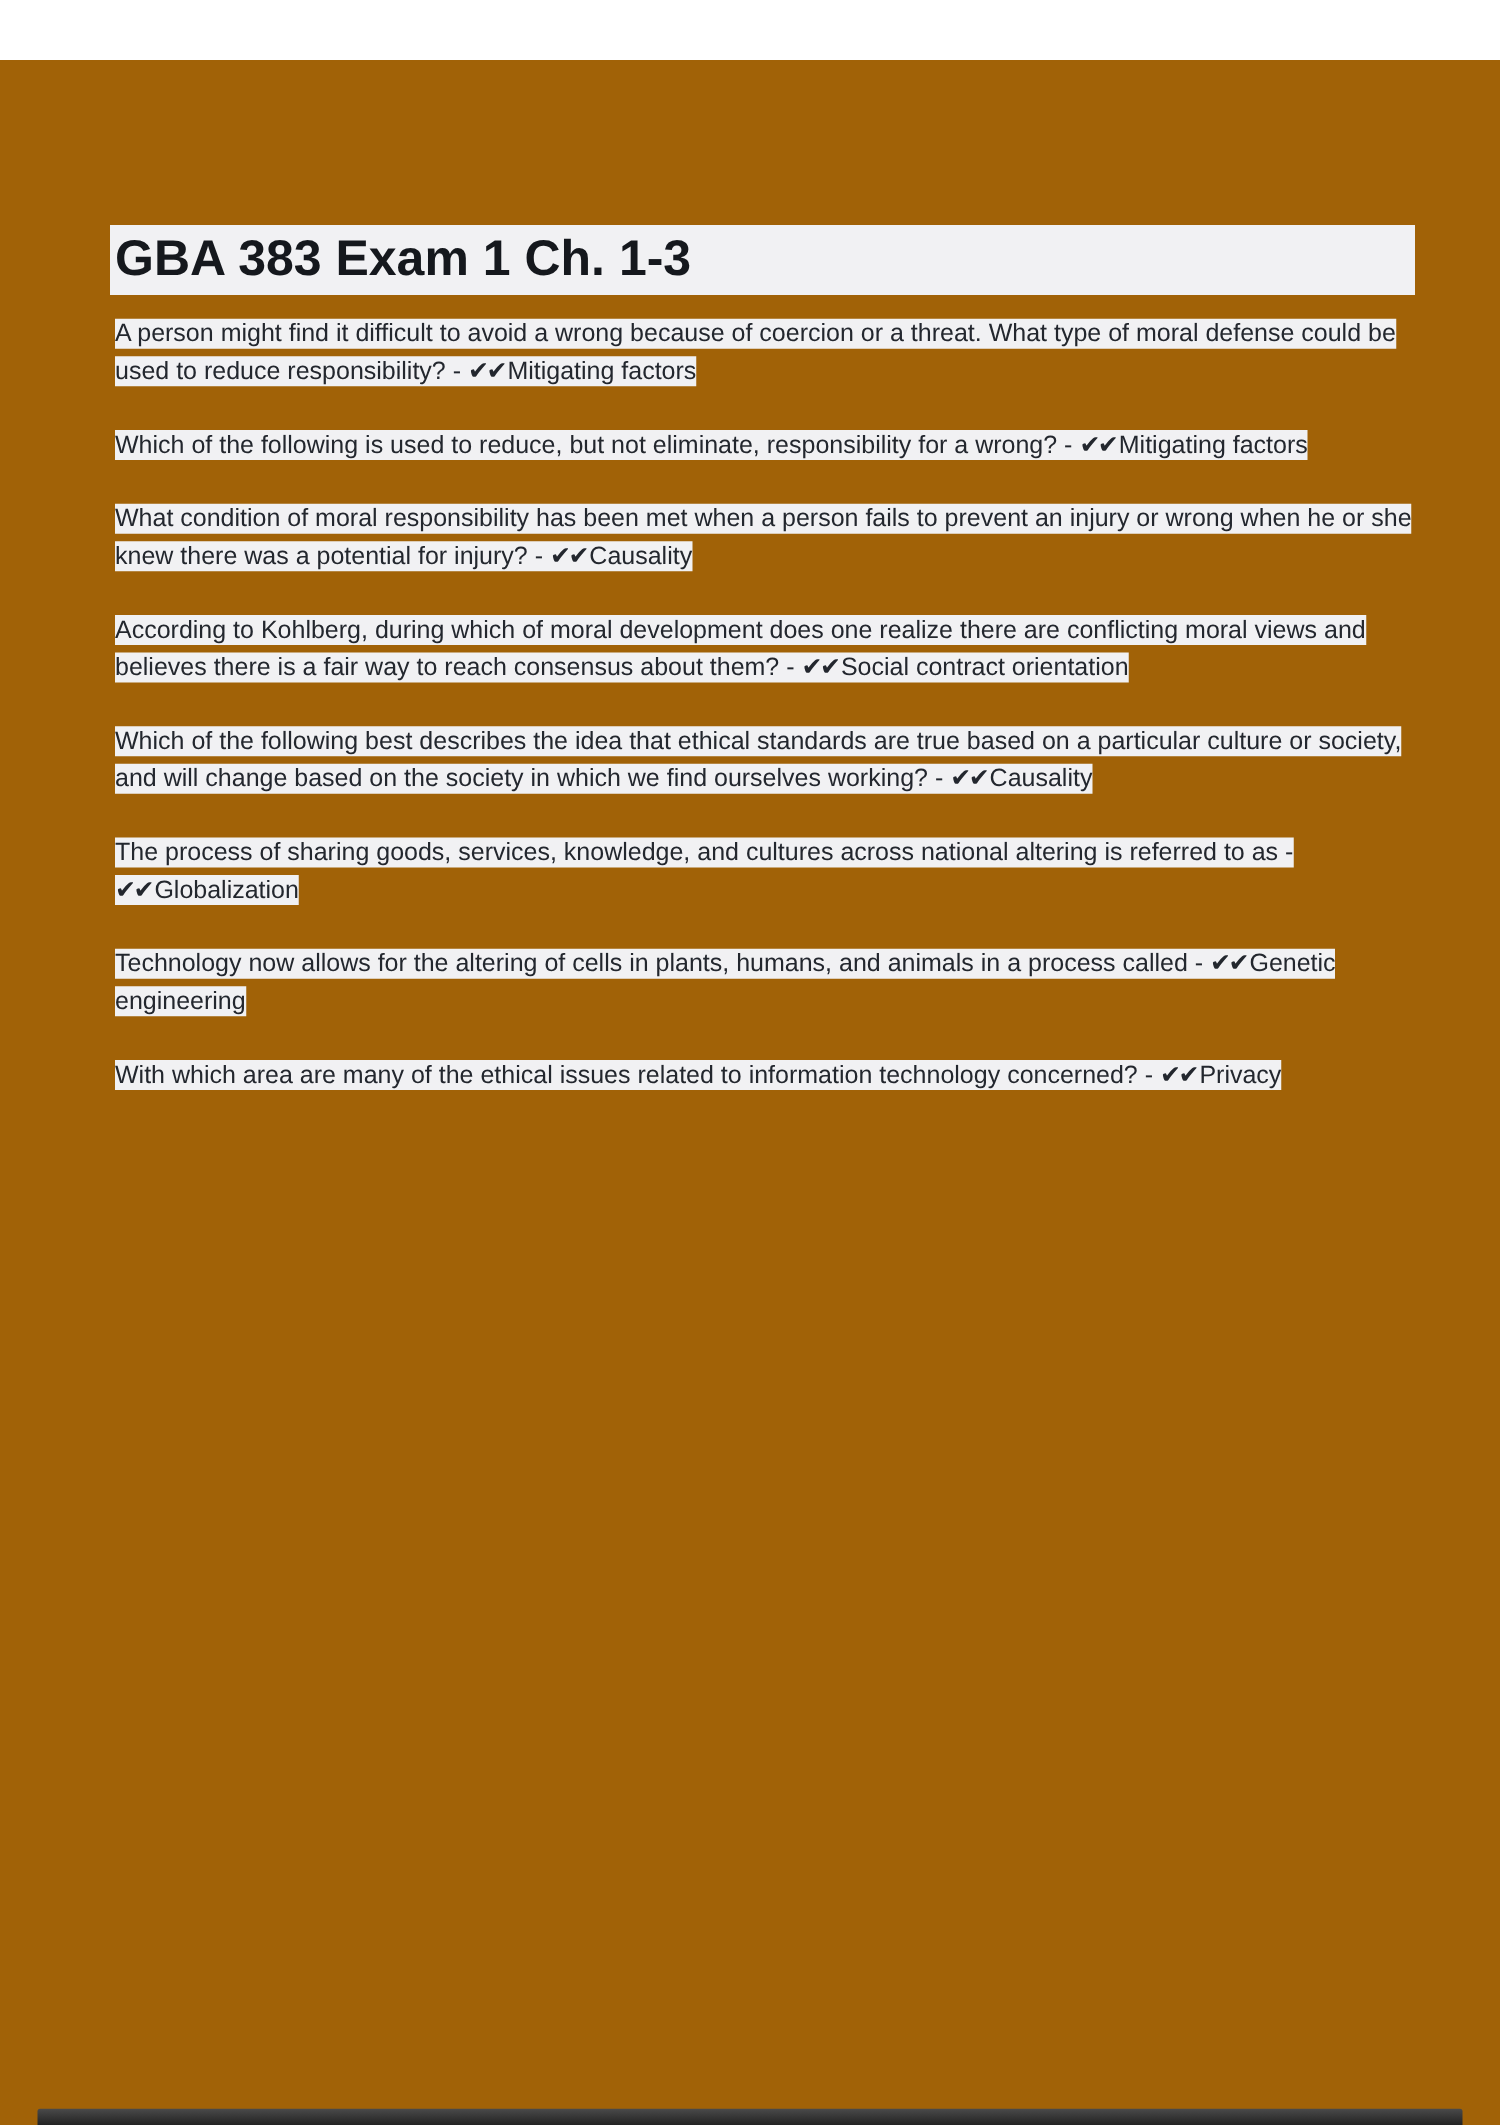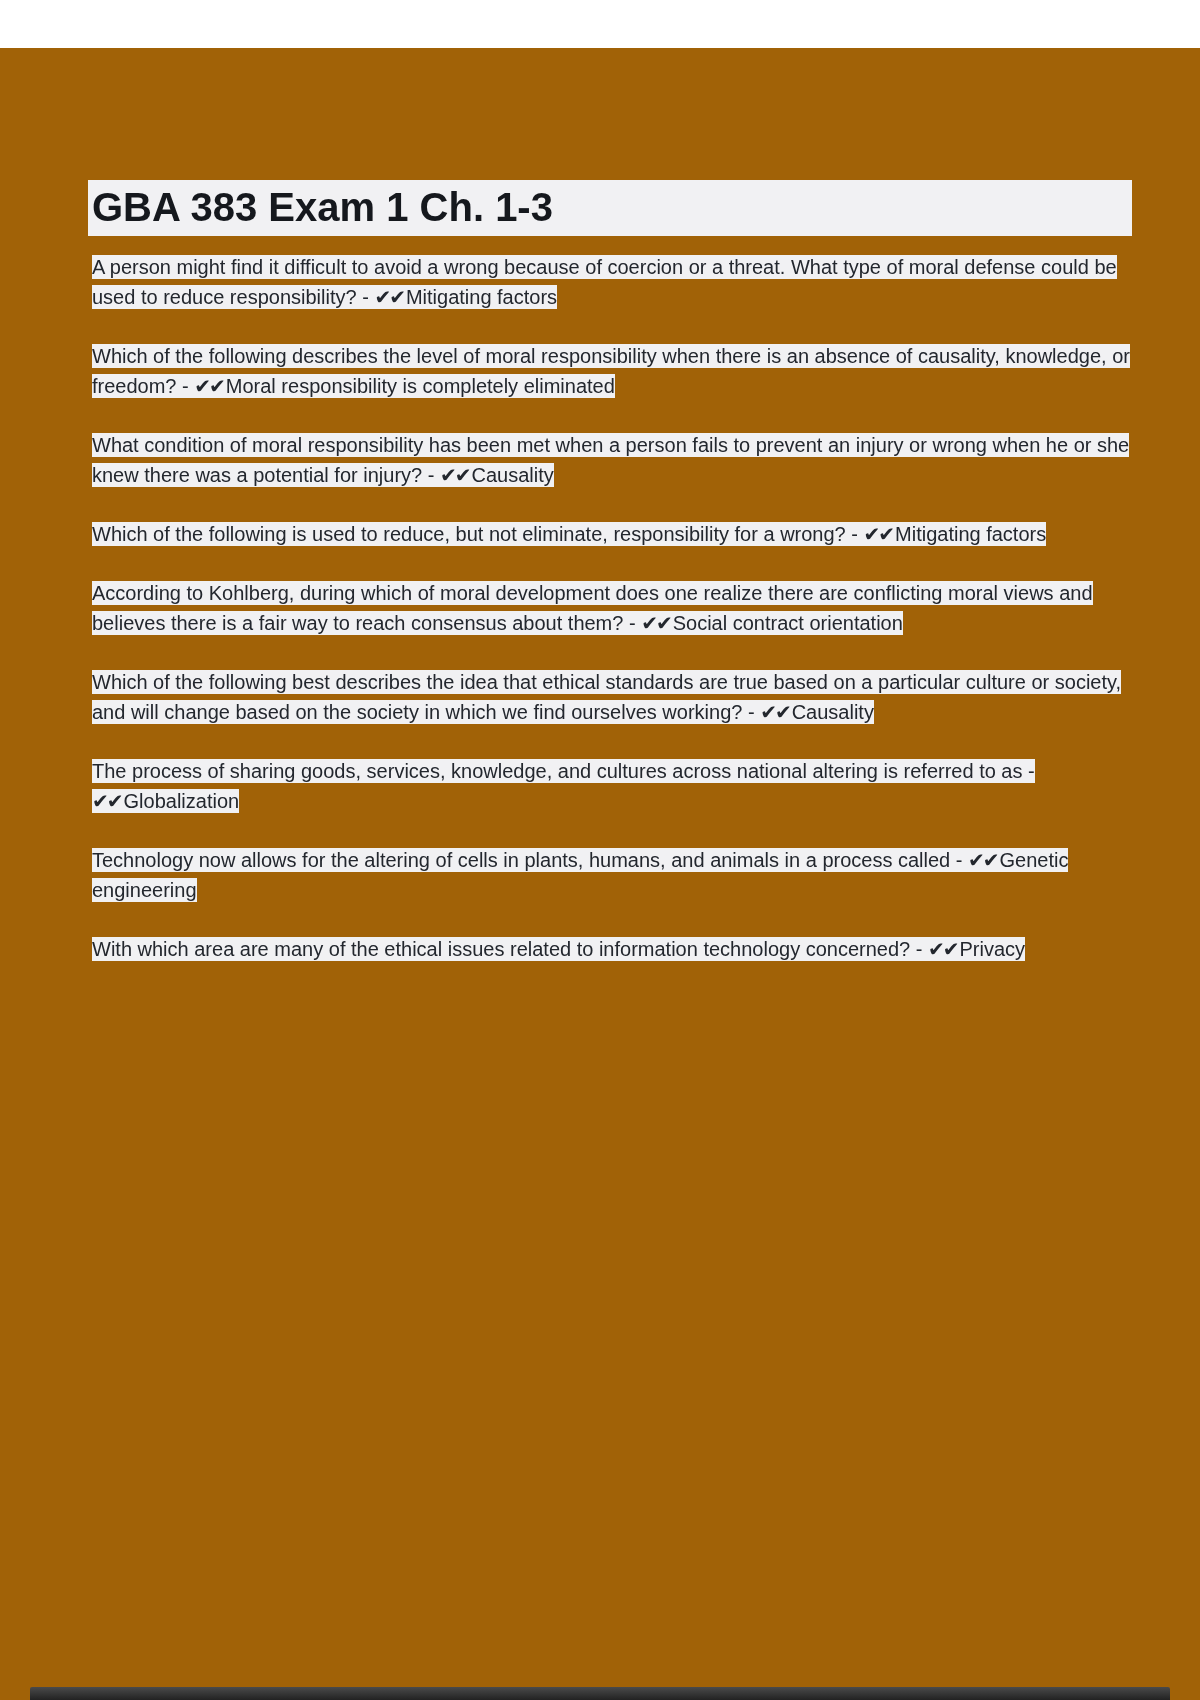--- a/index.html
+++ b/index.html
@@ -58,25 +58,24 @@
   }
 </style>
 </head>
 <body>
 
 <div class="page">
   <h1 class="title">GBA 383 Exam 1 Ch. 1-3</h1>
   <div id="qa-list">
   <p class="qa"><span class="hl"><span class="q">A person might find it difficult to avoid a wrong because of coercion or a threat. What type of moral defense could be used to reduce responsibility?</span><span class="sep"> - </span><span class="checks">✔✔</span><span class="a">Mitigating factors</span></span></p>
 
-  <p class="qa"><span class="hl"><span class="q">Which of the following describes the level of moral responsibility when there is an absence of causality, knowledge, or freedom?</span><span class="sep"> - </span><span class="checks">✔✔</span><span class="a">Moral responsibility is completely eliminated</span></span></p>
+
+  <p class="qa"><span class="hl"><span class="q">Which of the following is used to reduce, but not eliminate, responsibility for a wrong?</span><span class="sep"> - </span><span class="checks">✔✔</span><span class="a">Mitigating factors</span></span></p>
 
   <p class="qa"><span class="hl"><span class="q">What condition of moral responsibility has been met when a person fails to prevent an injury or wrong when he or she knew there was a potential for injury?</span><span class="sep"> - </span><span class="checks">✔✔</span><span class="a">Causality</span></span></p>
-
-  <p class="qa"><span class="hl"><span class="q">Which of the following is used to reduce, but not eliminate, responsibility for a wrong?</span><span class="sep"> - </span><span class="checks">✔✔</span><span class="a">Mitigating factors</span></span></p>
 
   <p class="qa"><span class="hl"><span class="q">According to Kohlberg, during which of moral development does one realize there are conflicting moral views and believes there is a fair way to reach consensus about them?</span><span class="sep"> - </span><span class="checks">✔✔</span><span class="a">Social contract orientation</span></span></p>
 
 
   <p class="qa"><span class="hl"><span class="q">Which of the following best describes the idea that ethical standards are true based on a particular culture or society, and will change based on the society in which we find ourselves working?</span><span class="sep"> - </span><span class="checks">✔✔</span><span class="a">Causality</span></span></p>
 
 
   <p class="qa"><span class="hl"><span class="q">The process of sharing goods, services, knowledge, and cultures across national altering is referred to as</span><span class="sep"> - </span><span class="checks">✔✔</span><span class="a">Globalization</span></span></p>
 
 

